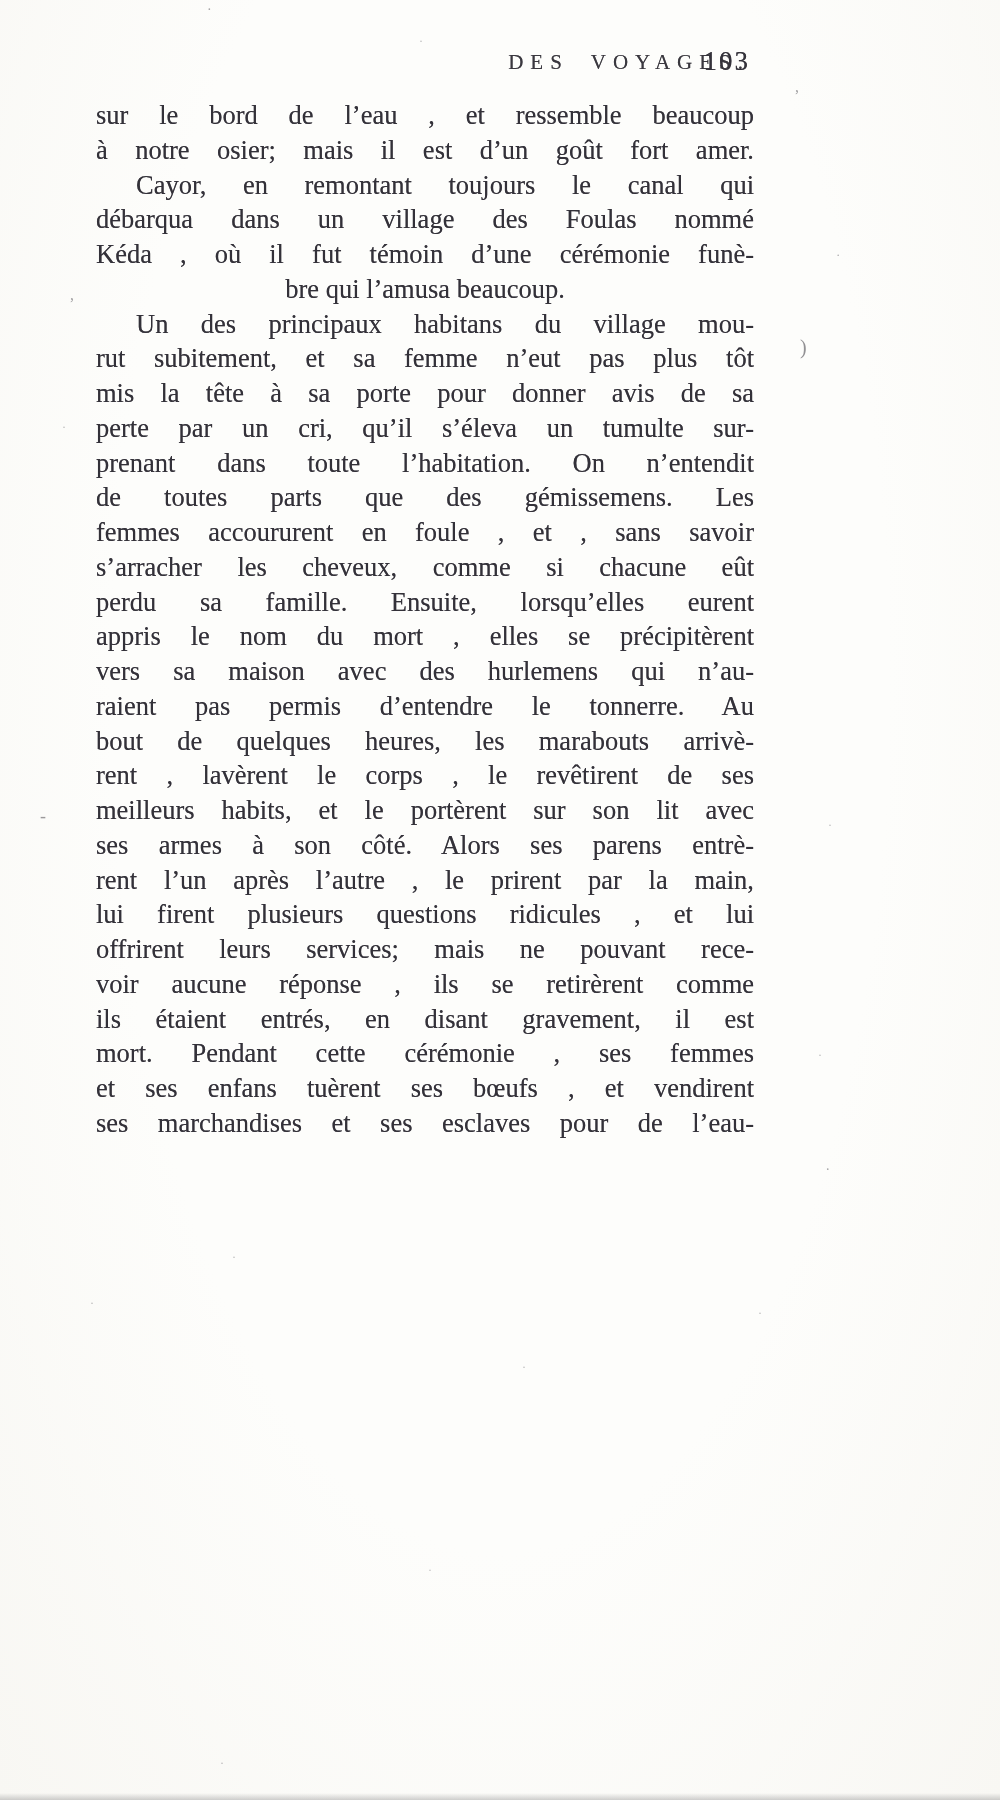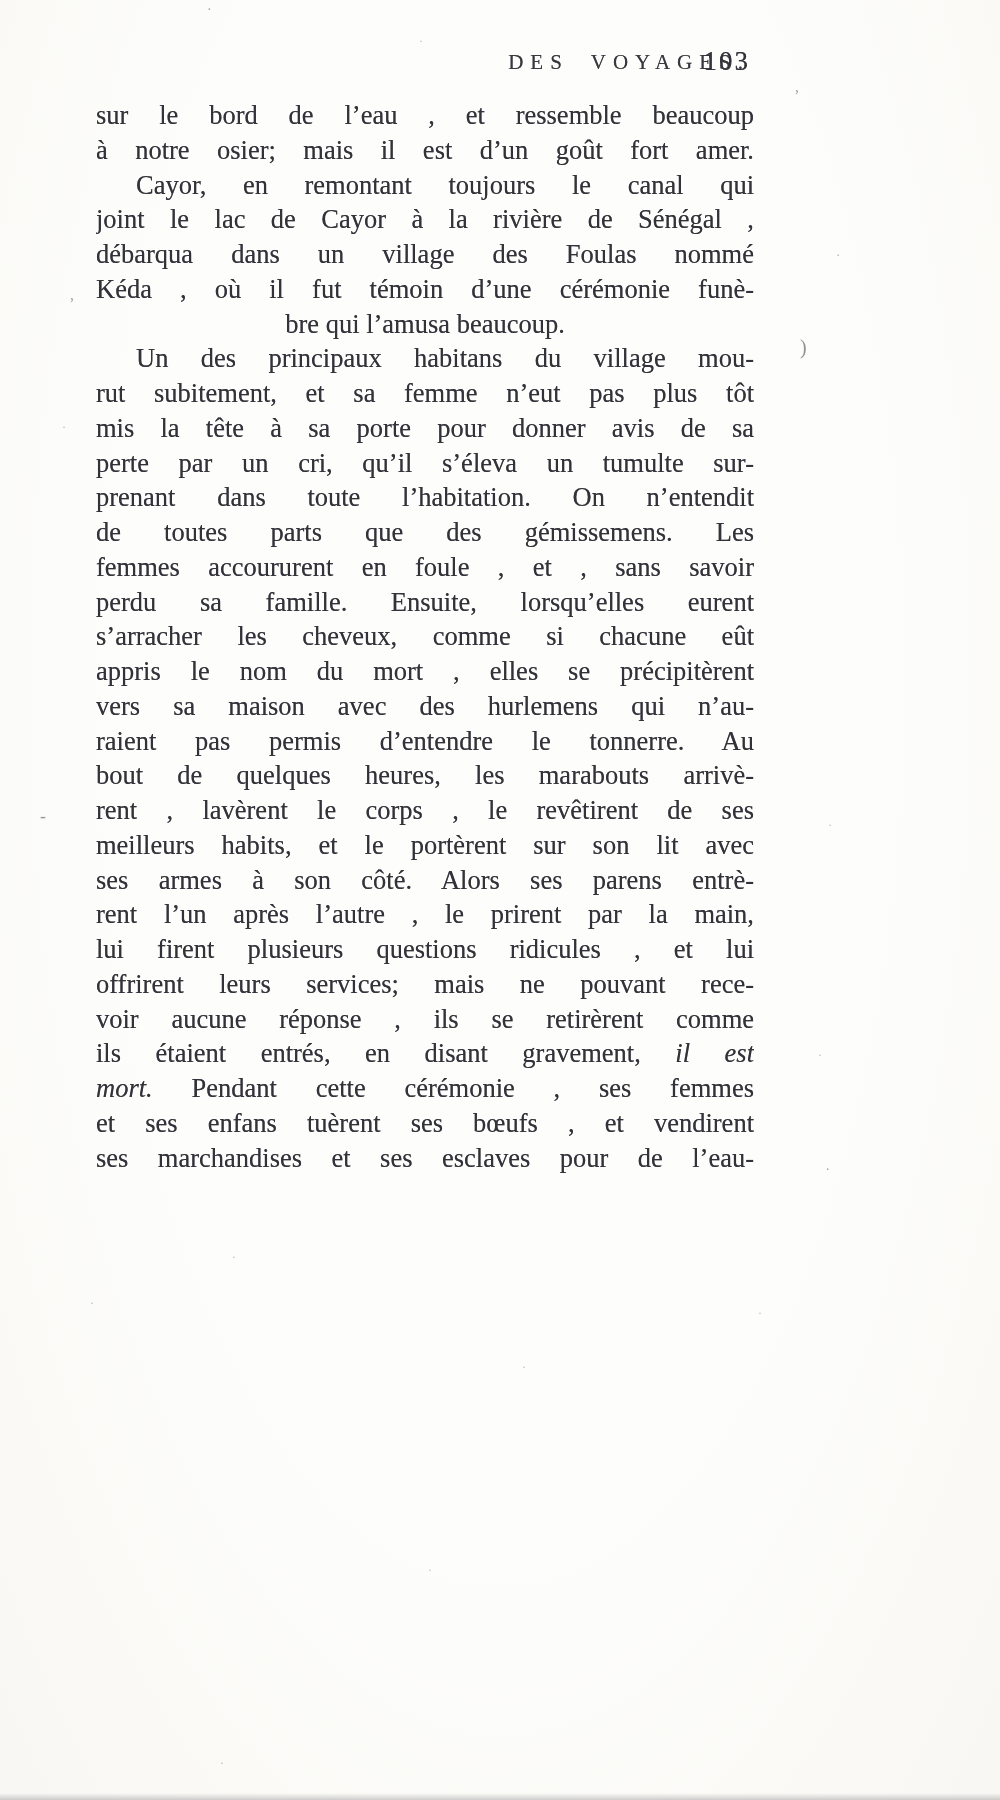--- a/index.html
+++ b/index.html
@@ -61,21 +61,20 @@
     text-align: center;
   }
   .line.just {
     text-align: justify;
     text-align-last: justify;
   }
   .line.indent {
     text-indent: 40px;
   }
   .line .italic {
-    font-style: italic;
   }
   .artifact {
     position: absolute;
     color: #4c4a50;
     font-family: "Liberation Serif", serif;
     pointer-events: none;
   }
 </style>
 </head>
 <body>
@@ -83,33 +82,32 @@
 <div class="page">
   <div class="header">
     <div class="header-title">DES VOYAGES.</div>
     <div class="page-number">103</div>
   </div>
 
   <div class="text-block" id="text-block">
       <div class="line just"><span class="">sur le bord de l’eau , et ressemble beaucoup</span></div>
       <div class="line just"><span class="">à notre osier; mais il est d’un goût fort amer.</span></div>
       <div class="line just indent"><span class="">Cayor, en remontant toujours le canal qui</span></div>
-      <div class="line just"><span class="">joint le lac de Cayor à la rivière de Sénégal ,</span></div>
       <div class="line just"><span class="">débarqua dans un village des Foulas nommé</span></div>
       <div class="line just"><span class="">Kéda , où il fut témoin d’une cérémonie funè-</span></div>
       <div class="line"><span class="">bre qui l’amusa beaucoup.</span></div>
       <div class="line just indent"><span class="">Un des principaux habitans du village mou-</span></div>
       <div class="line just"><span class="">rut subitement, et sa femme n’eut pas plus tôt</span></div>
       <div class="line just"><span class="">mis la tête à sa porte pour donner avis de sa</span></div>
       <div class="line just"><span class="">perte par un cri, qu’il s’éleva un tumulte sur-</span></div>
       <div class="line just"><span class="">prenant dans toute l’habitation. On n’entendit</span></div>
       <div class="line just"><span class="">de toutes parts que des gémissemens. Les</span></div>
       <div class="line just"><span class="">femmes accoururent en foule , et , sans savoir</span></div>
+      <div class="line just"><span class="">s’arracher les cheveux, comme si chacune eût</span></div>
       <div class="line just"><span class="">perdu sa famille. Ensuite, lorsqu’elles eurent</span></div>
-      <div class="line just"><span class="">s’arracher les cheveux, comme si chacune eût</span></div>
       <div class="line just"><span class="">appris le nom du mort , elles se précipitèrent</span></div>
       <div class="line just"><span class="">vers sa maison avec des hurlemens qui n’au-</span></div>
       <div class="line just"><span class="">raient pas permis d’entendre le tonnerre. Au</span></div>
       <div class="line just"><span class="">bout de quelques heures, les marabouts arrivè-</span></div>
       <div class="line just"><span class="">rent , lavèrent le corps , le revêtirent de ses</span></div>
       <div class="line just"><span class="">meilleurs habits, et le portèrent sur son lit avec</span></div>
       <div class="line just"><span class="">ses armes à son côté. Alors ses parens entrè-</span></div>
       <div class="line just"><span class="">rent l’un après l’autre , le prirent par la main,</span></div>
       <div class="line just"><span class="">lui firent plusieurs questions ridicules , et lui</span></div>
       <div class="line just"><span class="">offrirent leurs services; mais ne pouvant rece-</span></div>

